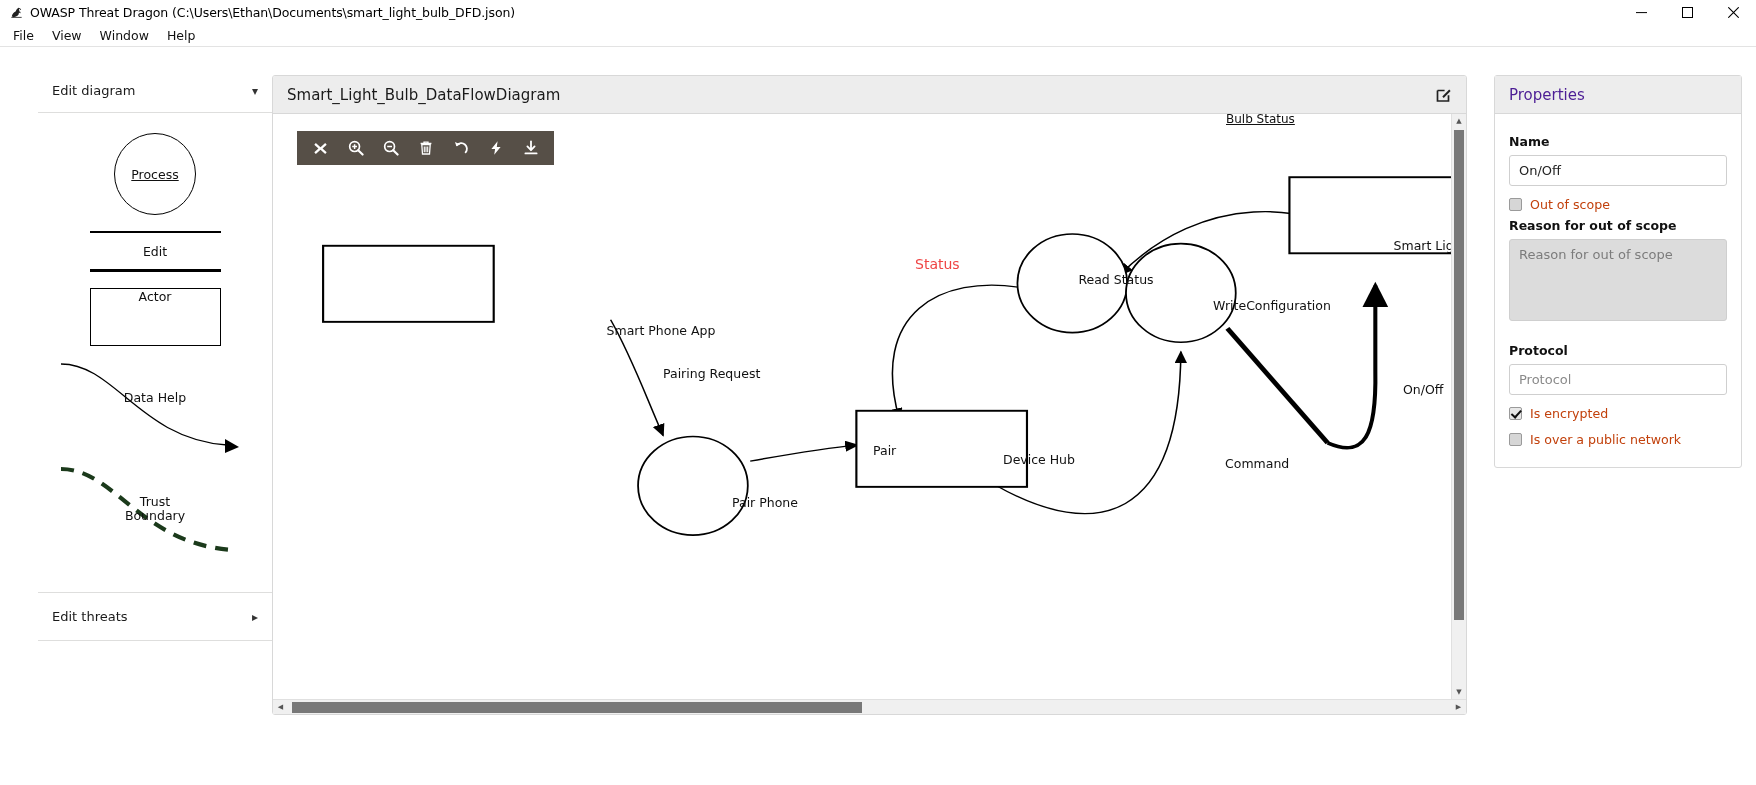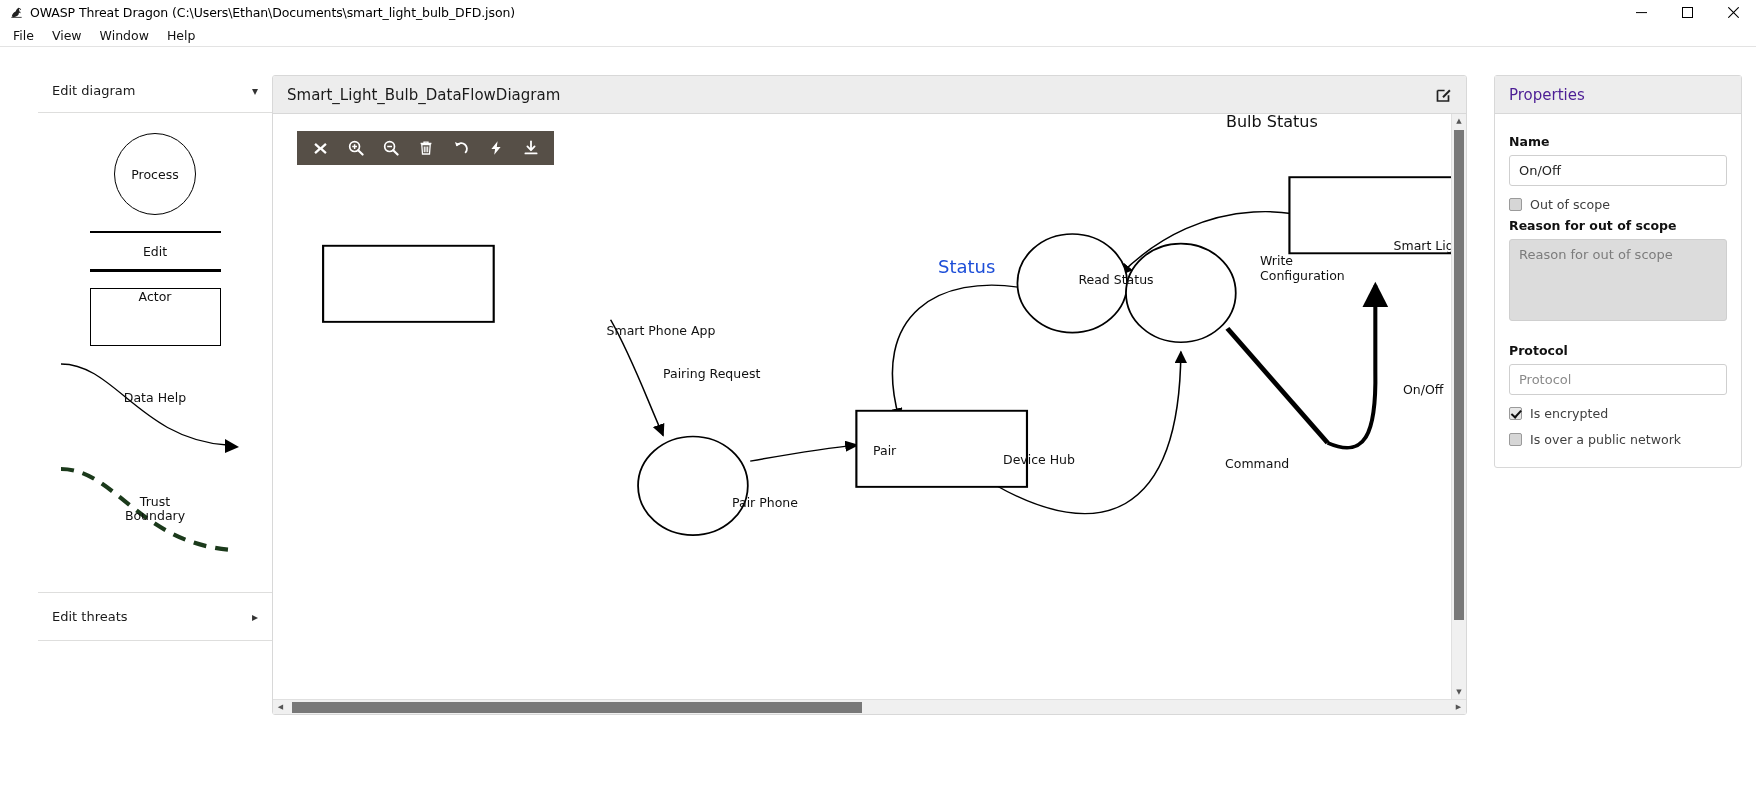--- a/index.html
+++ b/index.html
@@ -74,21 +74,21 @@
     border-bottom: 1px solid #dededd;
     position: relative;
     height: 480px;
     padding-top: 8px;
   }
   .sh-process {
     width: 82px; height: 82px; border: 1.6px solid #000;
     border-radius: 50%;
     margin: 12px auto 0 auto;
     display: flex; align-items: center; justify-content: center;
-    font-size: 12.5px; color: #111; background: #fff;
+    font-size: 12.5px; color: #111; background: #fff; text-decoration: underline;
   }
   .sh-store {
     width: 131px; margin: 16px auto 0 auto; text-align: center;
   }
   .sh-store .bar { height: 2.4px; background: #000; width: 100%; }
   .sh-store .lbl { font-size: 12.5px; color: #111; padding: 11px 0 10px 0; }
   .sh-actor {
     width: 131px; height: 58px; border: 1.8px solid #000;
     margin: 16px auto 0 auto; background: #fff;
     display: flex; align-items: flex-start; justify-content: center;
@@ -214,21 +214,21 @@
     display: flex; align-items: center; justify-content: center;
     position: relative;
   }
   .cbox.checked { background: #e8e8e8; }
   .cbox.checked::after {
     content: "";
     width: 4px; height: 8px;
     border: solid #111; border-width: 0 2px 2px 0;
     transform: rotate(42deg) translate(-0.5px,-1px);
   }
-  .cb-label { font-size: 12.6px; color: #404040; }
+  .cb-label { font-size: 12.6px; color: #c2410c; }
   .spacer12 { height: 12px; }
 </style>
 </head>
 <body>
 
 <div class="titlebar">
   <div class="titlebar-icon">
     <svg width="15" height="15" viewBox="0 0 16 16">
       <path d="M3 12 Q4 8 7 7 Q8 4 10 3 Q12 3 13 5 Q11 5 10.5 6.5 Q12.5 7 12.5 9 Q12 8 10.5 8.2 Q11 10 9 11.5 Q7 13 4.5 13 Z" fill="#222"></path>
       <circle cx="11.2" cy="4.6" r="0.6" fill="#fff"></circle>
@@ -425,31 +425,31 @@
         </svg>
 
         <div style="position:absolute;left:316px;top:181px;width:144px;height:70px;display:flex;align-items:center;justify-content:center;font-size:12.5px;color:#111;">Smart Phone App</div>
 
         <div style="position:absolute;left:447px;top:343px;width:90px;height:90px;display:flex;align-items:center;justify-content:center;font-size:12.5px;color:#111;">Pair Phone</div>
 
         <div style="position:absolute;left:694px;top:310px;width:144px;height:70px;display:flex;align-items:center;justify-content:center;font-size:12.5px;color:#111;">Device Hub</div>
 
         <div style="position:absolute;left:798px;top:120px;width:90px;height:90px;display:flex;align-items:center;justify-content:center;font-size:12.5px;color:#111;">Read Status</div>
 
-        <div style="position:absolute;left:987px;top:110px;width:92px;height:90px;display:flex;flex-direction:column;align-items:flex-start;justify-content:center;font-size:12.5px;color:#111;line-height:1.18;text-align:center;">
+        <div style="position:absolute;left:953px;top:110px;width:92px;height:90px;display:flex;flex-direction:row;align-items:flex-end;justify-content:center;font-size:12.5px;color:#111;line-height:1.18;text-align:center;">
           <span>Write</span>
           <span>Configuration</span>
         </div>
 
         <div style="position:absolute;left:1101px;top:96px;width:144px;height:70px;display:flex;align-items:center;justify-content:center;font-size:12.5px;color:#111;">Smart Light Bulb</div>
 
         <div style="position:absolute;left:388px;top:252px;font-size:12.5px;color:#111;background:#fff;padding:0 2px;">Pairing Request</div>
         <div style="position:absolute;left:598px;top:329px;font-size:12.5px;color:#111;background:#fff;padding:0 2px;">Pair</div>
-        <div style="position:absolute;left:663px;top:142px;font-size:18px;color:#1d4ed8;background:#fff;padding:0 2px;">Status</div>
-        <div style="position:absolute;left:951px;top:-2px;font-size:16px;color:#111;background:#fff;padding:0 2px;">Bulb Status</div>
+        <div style="position:absolute;left:640px;top:142px;font-size:14px;color:#ef4444;background:#fff;padding:0 2px;">Status</div>
+        <div style="position:absolute;left:951px;top:-2px;font-size:12px;color:#111;background:#fff;padding:0 2px;text-decoration:underline;">Bulb Status</div>
         <div style="position:absolute;left:950px;top:342px;font-size:12.5px;color:#111;background:#fff;padding:0 2px;">Command</div>
         <div style="position:absolute;left:1128px;top:268px;font-size:12.5px;color:#111;padding:0 2px;">On/Off</div>
       </div>
 
       <div class="vscroll">
         <div class="arr">▲</div>
         <div class="thumb"></div>
         <div style="position:absolute;bottom:0;left:0;right:0;" class="arr">▼</div>
       </div>
       <div class="hscroll">

